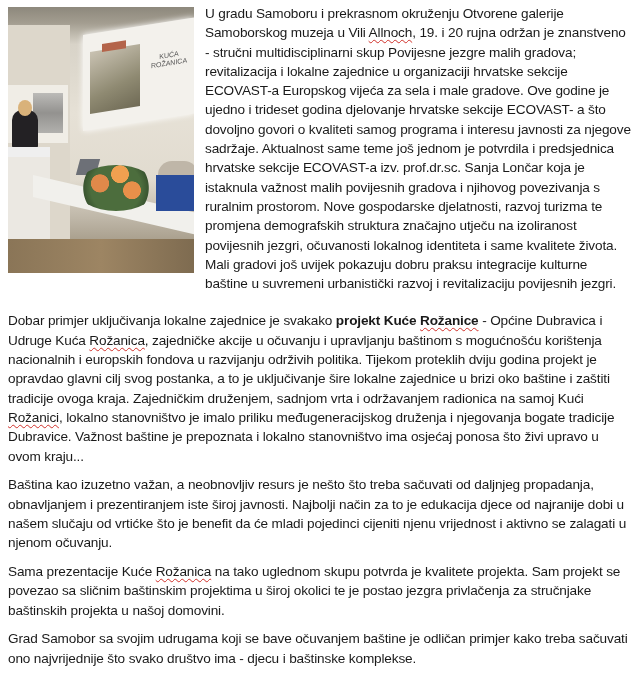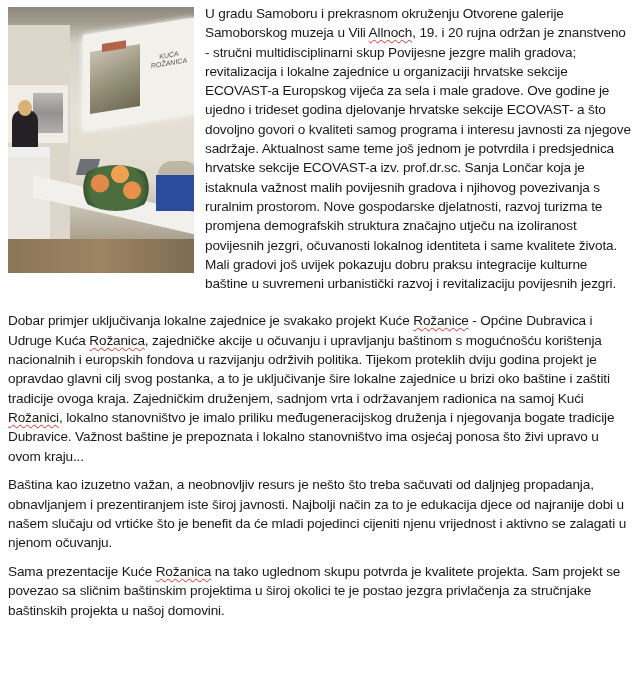--- a/index.html
+++ b/index.html
@@ -24,21 +24,21 @@
   .photo .table { position:absolute; left:25px; top:168px; width:170px; height:22px; background:#f1f0ec; transform:skewY(13deg); transform-origin:left top; }
   .photo .laptop { position:absolute; left:70px; top:152px; width:20px; height:16px; background:#6d7077; transform:skewX(-15deg); }
   .photo .flowers { position:absolute; left:68px; top:158px; width:80px; height:46px; border-radius:50%;
                     background:radial-gradient(circle at 30% 40%,#e0894a 0 14%,transparent 15%),radial-gradient(circle at 70% 55%,#e8904a 0 14%,transparent 15%),radial-gradient(circle at 55% 20%,#f0a050 0 15%,transparent 16%),radial-gradient(circle,#4c6d3d 0 55%,#3a5530 70%,transparent 72%); }
   .photo .book { position:absolute; left:148px; top:168px; width:38px; height:36px; background:#2a4c9a; }
   .photo .chair { position:absolute; left:150px; top:154px; width:40px; height:20px; background:#bfb6a8; border-radius:14px 14px 0 0; }
   .photo .floor { position:absolute; left:0; top:232px; width:186px; height:34px; background:linear-gradient(90deg,#8a7557,#9d8563,#7e6b50); }
   p { margin:0 0 9.5px 0; }
   p.first { margin-bottom:18px; }
   .sq { text-decoration:underline wavy #d0302a; text-decoration-thickness:1px; text-underline-offset:2px; }
-  b { font-weight:normal; }
+  b { font-weight:bold; }
 </style>
 </head>
 <body>
 
 <div class="doc">
   <div class="photo">
     <div class="wallL"></div>
     <div class="poster"></div>
     <div class="screen">
       <div class="pic"></div>
@@ -52,13 +52,14 @@
     <div class="laptop"></div>
     <div class="flowers"></div>
     <div class="book"></div>
     <div class="floor"></div>
   </div>
 
   <p class="first"><span>U gradu Samoboru i prekrasnom okruženju Otvorene galerije Samoborskog muzeja u Vili </span><span class="sq">Allnoch</span><span>, 19. i 20 rujna održan je znanstveno - stručni multidisciplinarni skup Povijesne jezgre malih gradova; revitalizacija i lokalne zajednice u organizaciji hrvatske sekcije ECOVAST-a Europskog vijeća za sela i male gradove. Ove godine je ujedno i trideset godina djelovanje hrvatske sekcije ECOVAST- a što dovoljno govori o kvaliteti samog programa i interesu javnosti za njegove sadržaje. Aktualnost same teme još jednom je potvrdila i predsjednica hrvatske sekcije ECOVAST-a izv. prof.dr.sc. Sanja Lončar koja je istaknula važnost malih povijesnih gradova i njihovog povezivanja s ruralnim prostorom. Nove gospodarske djelatnosti, razvoj turizma te promjena demografskih struktura značajno utječu na izoliranost povijesnih jezgri, očuvanosti lokalnog identiteta i same kvalitete života. Mali gradovi još uvijek pokazuju dobru praksu integracije kulturne baštine u suvremeni urbanistički razvoj i revitalizaciju povijesnih jezgri.</span></p>
   <p><span>Dobar primjer uključivanja lokalne zajednice je svakako </span><b>projekt Kuće </b><b class="sq">Rožanice</b><span> -  Općine Dubravica  i Udruge Kuća </span><span class="sq">Rožanica</span><span>, zajedničke akcije u očuvanju i upravljanju baštinom s mogućnošću korištenja nacionalnih i europskih fondova u razvijanju održivih politika. Tijekom proteklih dviju godina projekt je opravdao glavni cilj svog postanka, a to je uključivanje šire lokalne zajednice u brizi oko baštine i zaštiti tradicije ovoga kraja. Zajedničkim druženjem, sadnjom vrta i održavanjem radionica na samoj Kući </span><span class="sq">Rožanici</span><span>, lokalno stanovništvo je imalo priliku međugeneracijskog druženja i njegovanja bogate tradicije Dubravice. Važnost baštine je prepoznata i lokalno stanovništvo ima osjećaj ponosa što živi upravo u ovom kraju...</span></p>
   <p><span>Baština kao izuzetno važan, a neobnovljiv resurs je nešto što treba sačuvati od daljnjeg propadanja, obnavljanjem i prezentiranjem iste široj javnosti. Najbolji način za to je edukacija djece od najranije dobi u našem slučaju od vrtićke što je benefit da će mladi pojedinci cijeniti njenu vrijednost i aktivno se zalagati u njenom očuvanju.</span></p>
   <p><span>Sama prezentacije Kuće </span><span class="sq">Rožanica</span><span> na tako uglednom skupu potvrda je kvalitete projekta. Sam projekt se povezao sa sličnim baštinskim projektima u široj okolici te je postao jezgra privlačenja za stručnjake baštinskih projekta u našoj domovini.</span></p>
+  <p><span>Grad Samobor sa svojim udrugama koji se bave očuvanjem baštine je odličan primjer kako treba sačuvati ono najvrijednije što svako društvo ima - djecu i baštinske komplekse.</span></p>
 </div>
 
 </body></html>

